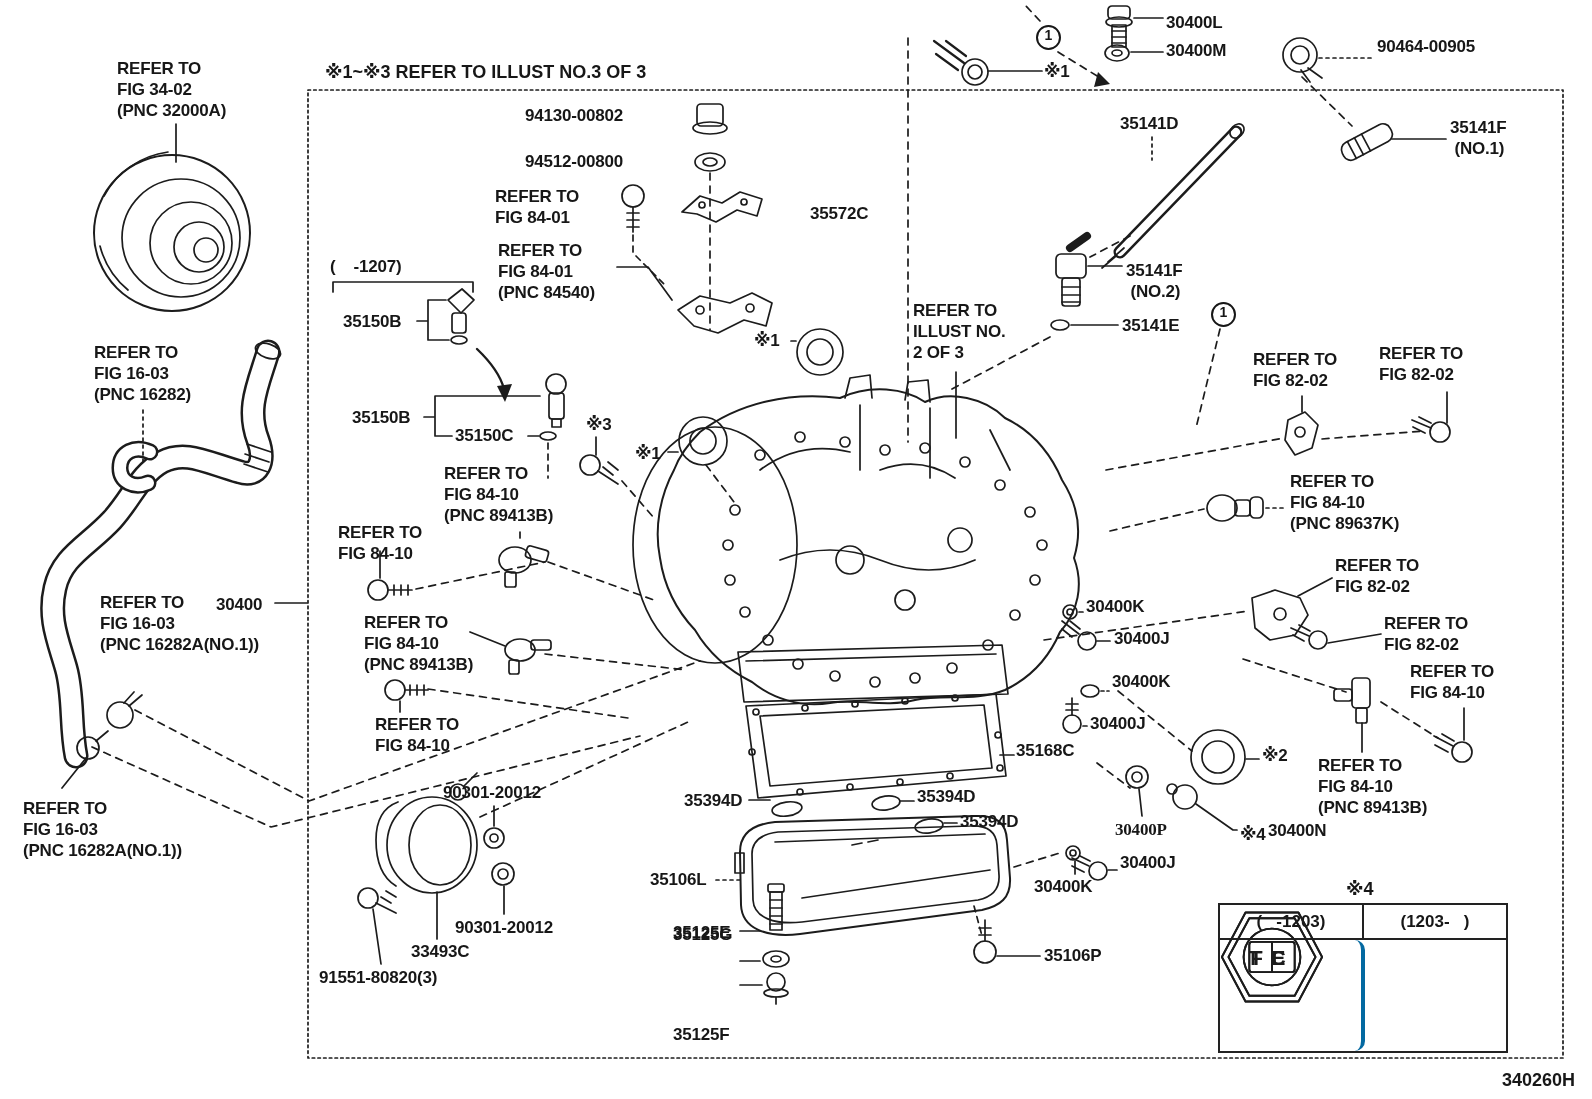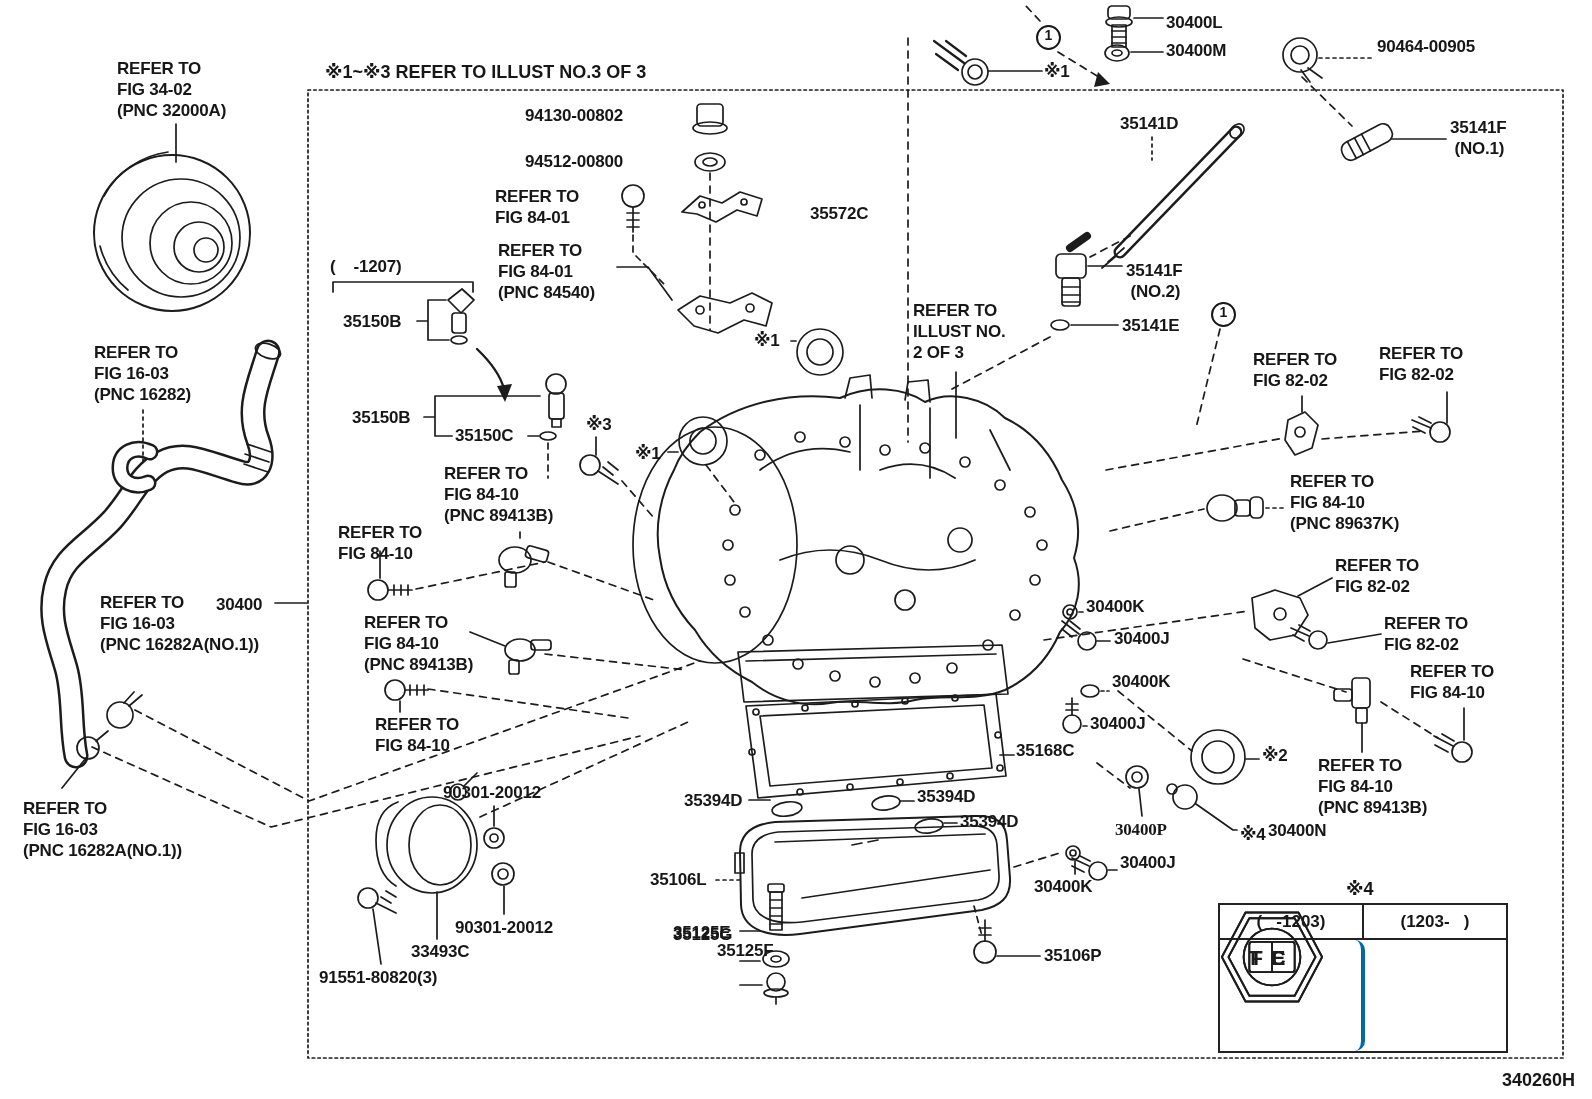--- a/index.html
+++ b/index.html
@@ -390,21 +390,21 @@
       <div class="lbl" style="left: 443px; top: 782px;">90301-20012</div>
       <div class="lbl" style="left: 455px; top: 917px;">90301-20012</div>
       <div class="lbl" style="left: 411px; top: 941px;">33493C</div>
       <div class="lbl" style="left: 319px; top: 967px;">91551-80820(3)</div>
       <div class="lbl" style="left: 684px; top: 790px;">35394D</div>
       <div class="lbl" style="left: 917px; top: 786px;">35394D</div>
       <div class="lbl" style="left: 960px; top: 811px;">35394D</div>
       <div class="lbl" style="left: 650px; top: 869px;">35106L</div>
       <div class="lbl" style="left: 673px; top: 922px;">35125E</div>
       <div class="lbl" style="left: 673px; top: 924px;">35125G</div>
-      <div class="lbl" style="left: 673px; top: 940px; margin-left: 44px;">35125F</div>
+      <div class="lbl" style="left: 673px; top: 1024px;">35125F</div>
       <div class="lbl" style="left: 1044px; top: 945px;">35106P</div>
       <div class="lbl" style="left: 1016px; top: 740px;">35168C</div>
       <div class="lbl" style="left: 1086px; top: 596px;">30400K</div>
       <div class="lbl" style="left: 1114px; top: 628px;">30400J</div>
       <div class="lbl" style="left: 1112px; top: 671px;">30400K</div>
       <div class="lbl" style="left: 1090px; top: 713px;">30400J</div>
       <div class="lbl" style="left: 1115px; top: 819px; font-family: Liberation Serif, serif;">30400P</div>
       <div class="lbl" style="left: 1240px; top: 824px;">※4</div>
       <div class="lbl" style="left: 1268px; top: 820px;">30400N</div>
       <div class="lbl" style="left: 1262px; top: 745px;">※2</div>

